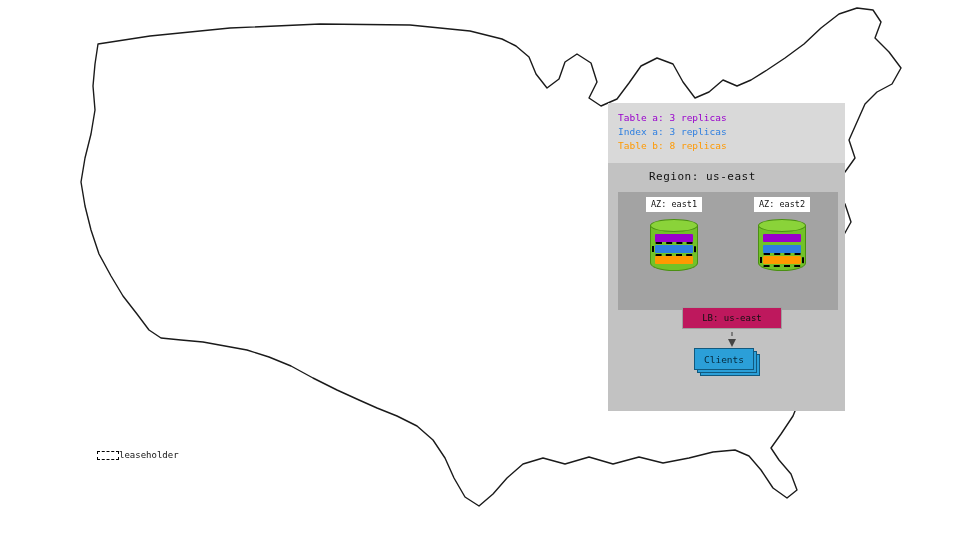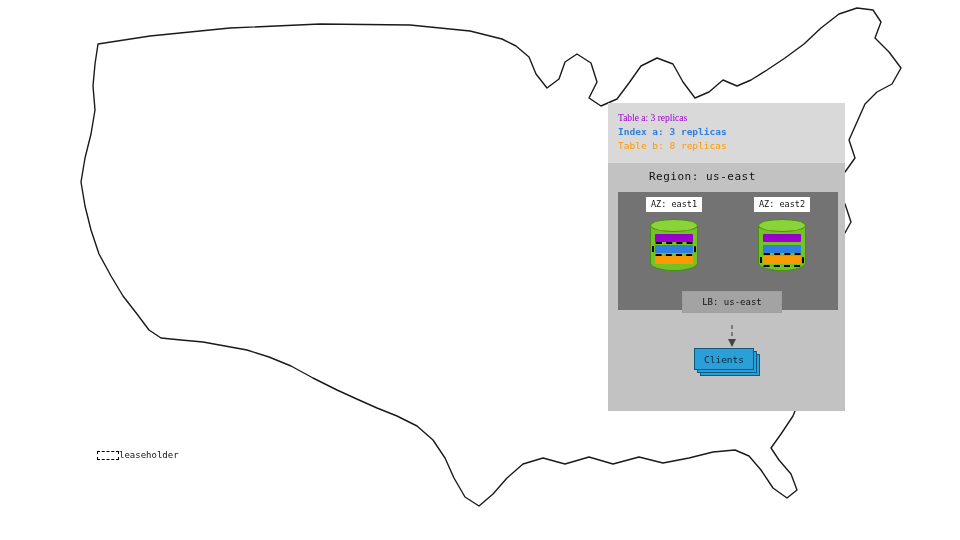--- a/index.html
+++ b/index.html
@@ -11,36 +11,36 @@
 
   
   .panel{position:absolute;left:608px;top:103px;width:237px;height:308px;background:#d9d9d9;}
 
   .legend-strip{position:absolute;left:0;top:0;width:100%;height:60px;box-sizing:border-box;padding:8px 10px;}
   .legend-line{font-size:9.5px;line-height:14px;white-space:nowrap;}
 
   .region{position:absolute;left:0;top:60px;width:237px;height:248px;background:#c2c2c2;}
   .region-label{position:absolute;left:10px;top:7px;font-size:11px;color:#111;letter-spacing:.5px;margin-left:31px;}
 
-  .az-container{position:absolute;left:10px;top:29px;width:220px;height:118px;background:#737373;
+  .az-container{position:absolute;left:10px;top:29px;width:220px;height:118px;background:#a3a3a3;
     display:flex;gap:4px;padding:4px;box-sizing:border-box;}
   .az{flex:1;display:flex;flex-direction:column;align-items:center;}
   .az-label{background:#ffffff;color:#111;font-size:8.5px;line-height:11px;padding:2px 5px;margin-top:1px;white-space:nowrap;}
 
   .cylinder{position:relative;width:48px;height:56px;margin:7px auto 0;}
   .cyl-body{position:absolute;left:0;top:6px;width:48px;height:46px;background:#72c228;
     border:1px solid #4a8f12;border-top:none;box-sizing:border-box;
     border-radius:0 0 24px 24px / 0 0 8px 8px;}
   .cyl-top{position:absolute;left:0;top:0;width:48px;height:13px;background:#8ad339;
     border:1px solid #4a8f12;border-radius:50%;box-sizing:border-box;}
   .bars{position:absolute;left:5px;top:15px;width:38px;display:flex;flex-direction:column;gap:3px;}
   .bar{height:8px;border-radius:1px;}
   .bar[data-leaseholder="true"]{outline:2px dashed #000;outline-offset:1px;}
 
-  .lb-box{position:absolute;left:74px;top:128px;width:100px;height:22px;background:#a3a3a3;
+  .lb-box{position:absolute;left:74px;top:144px;width:100px;height:22px;background:#be185d;
     border:1px solid #9e9e9e;box-sizing:border-box;display:flex;align-items:center;justify-content:center;
     font-size:9px;color:#111;}
 
   .clients{position:absolute;left:86px;top:185px;width:60px;height:30px;}
   .clients .layer{position:absolute;left:0;top:0;width:60px;height:22px;background:#2b9fd8;
     border:1px solid #11597e;box-sizing:border-box;}
   .clients .l2{transform:translate(6px,6px);}
   .clients .l1{transform:translate(3px,3px);}
   .clients .l0{display:flex;align-items:center;justify-content:center;font-size:9.5px;color:#05293c;}
 
@@ -64,22 +64,22 @@
          L 779 460 L 791 474 L 797 490 L 787 498 L 773 488 L 761 470 L 749 456 L 735 450
          L 713 452 L 689 458 L 663 463 L 639 457 L 613 464 L 589 457 L 565 464 L 543 458 L 523 464
          L 507 478 L 493 494 L 479 506 L 465 497 L 454 478 L 445 458 L 433 440 L 417 426 L 397 416 L 377 408 L 359 400
          L 337 390 L 313 378 L 291 366 L 269 357 L 247 350 L 225 346 L 203 342 L 181 340 L 161 338
          L 149 330 L 137 314 L 123 296 L 111 276 L 99 254 L 91 230 L 85 206 L 81 182 L 85 158 L 91 134 L 95 110 L 93 86 L 95 64 Z" fill="#ffffff" stroke="#1a1a1a" stroke-width="1.4" stroke-linejoin="round"></path>
   </svg>
 
   <div class="panel">
 
     <div class="legend-strip">
-      <div class="legend-line" style="color: rgb(153, 0, 204); font-family: Liberation Serif, serif;">Table a: 3 replicas</div>
-      <div class="legend-line" style="color: rgb(46, 127, 224); font-weight: bold;">Index a: 3 replicas</div>
+      <div class="legend-line" style="color: rgb(153, 0, 204);">Table a: 3 replicas</div>
+      <div class="legend-line" style="color: rgb(46, 127, 224);">Index a: 3 replicas</div>
       <div class="legend-line" style="color: rgb(255, 153, 0);">Table b: 8 replicas</div>
     </div>
 
     <div class="region">
       <div class="region-label">Region: us-east</div>
 
       <svg class="connectors" viewBox="0 0 237 248" xmlns="http://www.w3.org/2000/svg">
         <path d="M 48 127 L 110 140" fill="none" stroke="#444" stroke-width="1.1" stroke-dasharray="4 3"></path>
         <path d="M 120 127 L 123 140" fill="none" stroke="#444" stroke-width="1.1" stroke-dasharray="4 3"></path>
         <path d="M 192 127 L 138 140" fill="none" stroke="#444" stroke-width="1.1" stroke-dasharray="4 3"></path>

